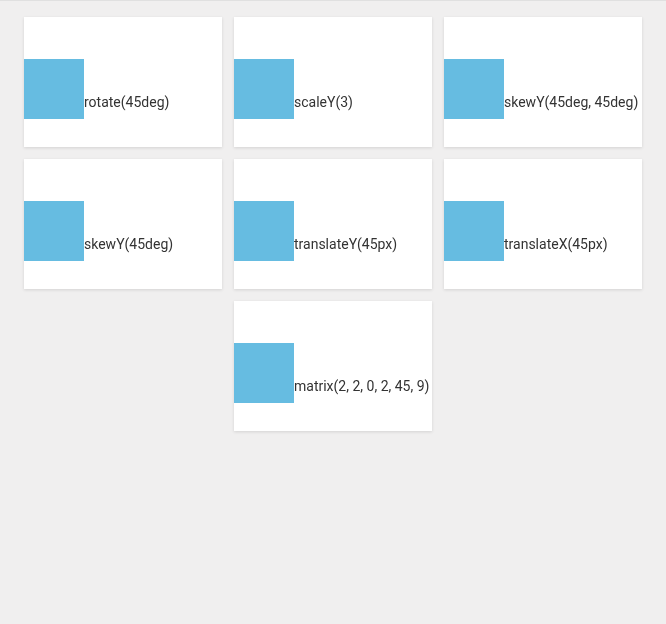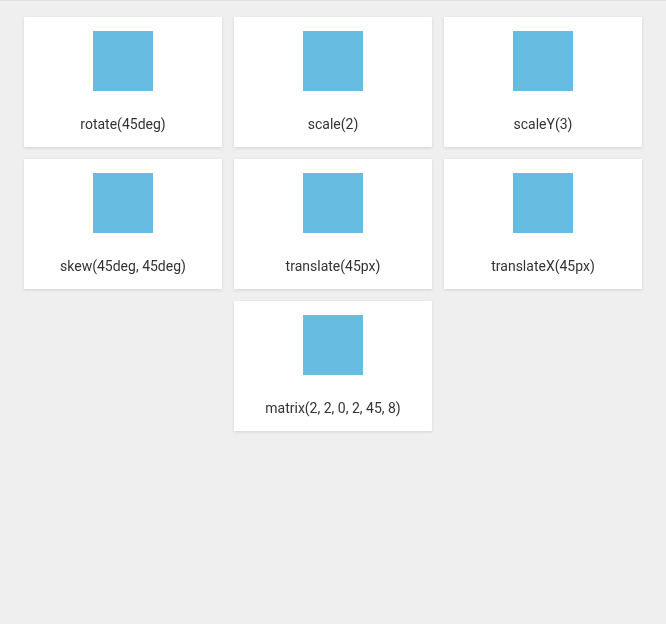--- a/index.html
+++ b/index.html
@@ -16,21 +16,21 @@
       flex-wrap: wrap;
       gap: 12px;
       justify-content: center;
     }
     .card {
       background: #fff;
       width: 198px;
       height: 130px;
       box-shadow: 0 1px 3px rgba(0,0,0,0.12);
       display: flex;
-      flex-direction: column;
+      flex-direction: row;
       align-items: center;
       justify-content: flex-start;
       padding-top: 14px;
       position: relative;
     }
     .sample-square {
       width: 60px;
       height: 60px;
       background: #66bce1;
     }
@@ -44,47 +44,47 @@
 </head>
 <body>
 
 <div class="grid">
 
   <div class="card">
     <div class="sample-square"></div>
     <div class="card-label">rotate(45deg)</div>
   </div>
 
-  <div class="card">
-    <div class="sample-square"></div>
-    <div class="card-label">scale(2)</div>
-  </div>
 
 
   <div class="card">
     <div class="sample-square"></div>
     <div class="card-label">scaleY(3)</div>
   </div>
 
   <div class="card">
     <div class="sample-square"></div>
-    <div class="card-label">skew(45deg, 45deg)</div>
+    <div class="card-label">skewY(45deg, 45deg)</div>
   </div>
-
-
 
 
   <div class="card">
     <div class="sample-square"></div>
-    <div class="card-label">translate(45px)</div>
+    <div class="card-label">skewY(45deg)</div>
+  </div>
+
+
+  <div class="card">
+    <div class="sample-square"></div>
+    <div class="card-label">translateY(45px)</div>
   </div>
 
   <div class="card">
     <div class="sample-square"></div>
     <div class="card-label">translateX(45px)</div>
   </div>
 
   <div class="card">
     <div class="sample-square"></div>
-    <div class="card-label">matrix(2, 2, 0, 2, 45, 8)</div>
+    <div class="card-label">matrix(2, 2, 0, 2, 45, 9)</div>
   </div>
 
 </div>
 
 </body></html>

